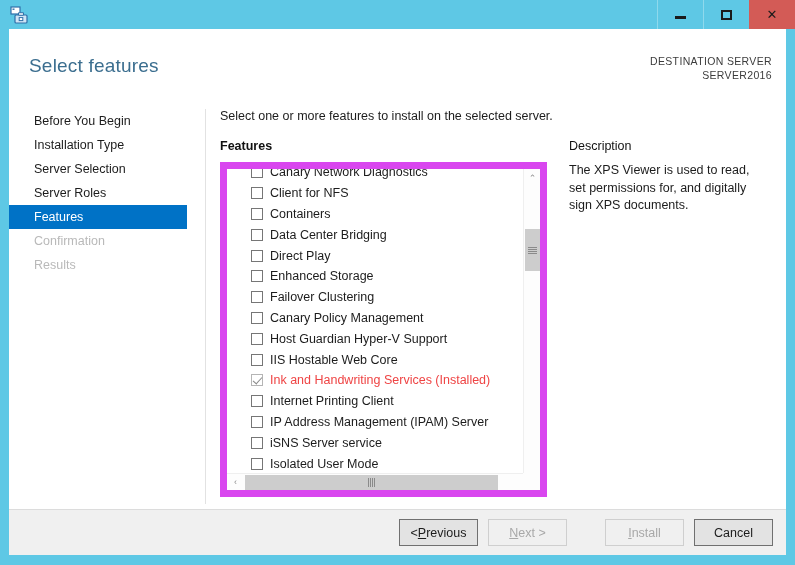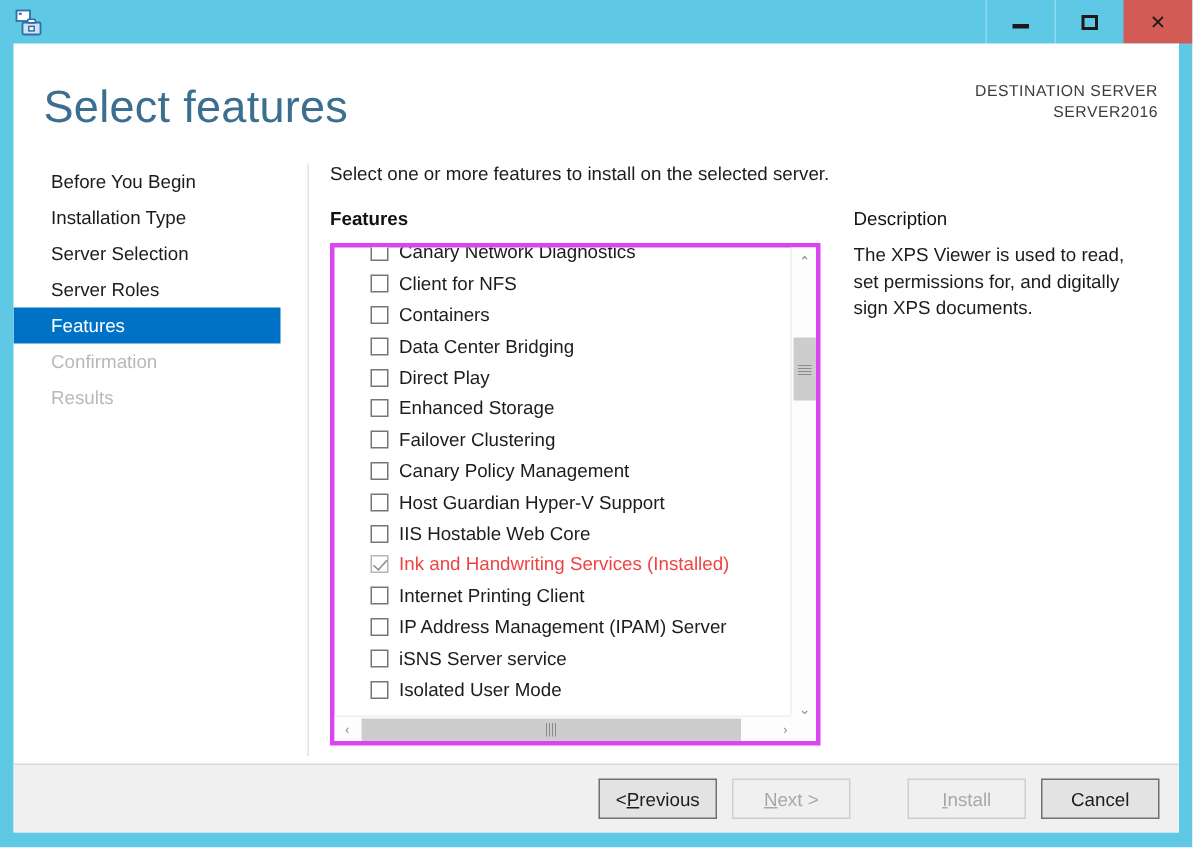--- a/index.html
+++ b/index.html
@@ -62,21 +62,21 @@
     position: absolute;
     left: 9px; top: 29px;
     width: 777px; height: 526px;
     background: #ffffff;
     overflow: hidden;
   }
 
   
   #page-title {
     position: absolute; left: 20px; top: 26px;
-    font-size: 30px; color: #3b6e8f;
+    font-size: 19px; color: #3b6e8f;
     font-weight: 400; letter-spacing: 0.2px;
     white-space: nowrap;
   }
   #dest-server {
     position: absolute; right: 14px; top: 25px;
     text-align: right;
   }
   #dest-server .dl {
     font-size: 10.5px; color: #3c3c3c;
     letter-spacing: 0.35px; line-height: 14px;
@@ -119,21 +119,21 @@
     position: absolute; left: 211px; top: 110px;
     font-size: 12.5px; color: #111111;
     font-weight: bold;
     white-space: nowrap;
   }
 
   
   #listbox {
     position: absolute; left: 211px; top: 133px;
     width: 327px; height: 335px;
-    border: 3px solid #d946ef;
+    border: 7px solid #d946ef;
     background: #ffffff;
     overflow: hidden;
   }
   #list-viewport {
     position: absolute; left: 0; top: 0;
     width: 309px; height: 316px;
     overflow: hidden;
   }
   #list-inner {
     position: absolute; left: 0; top: -7px;

